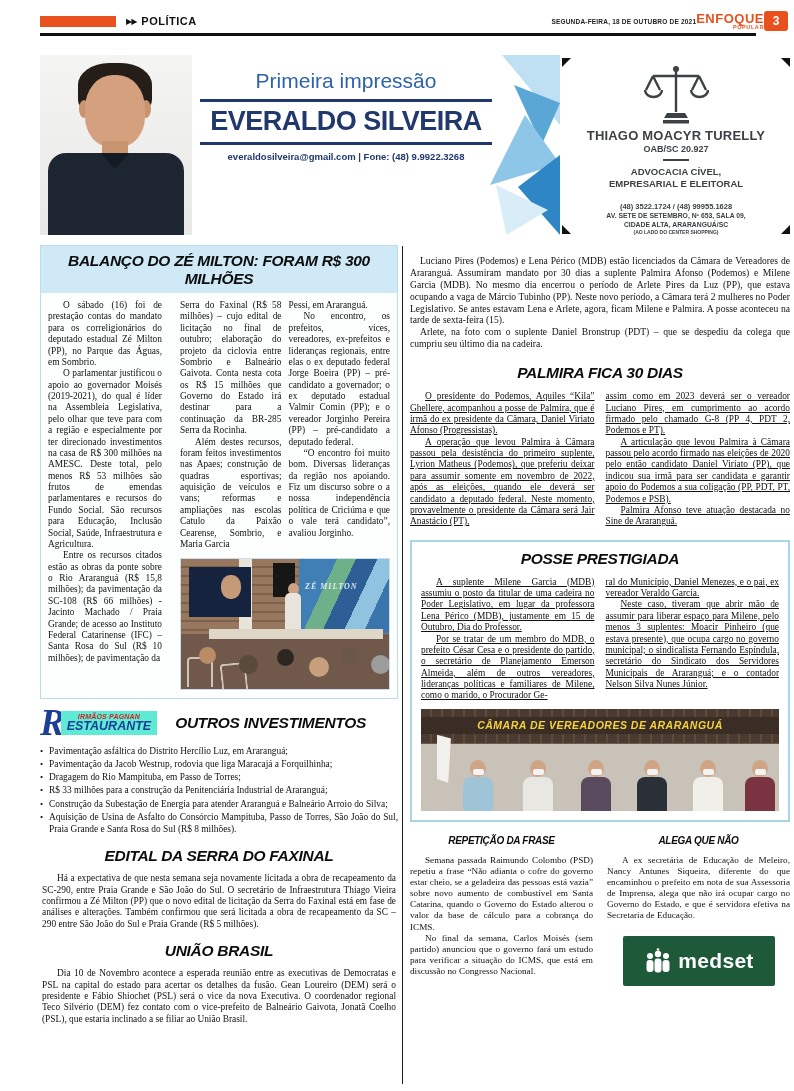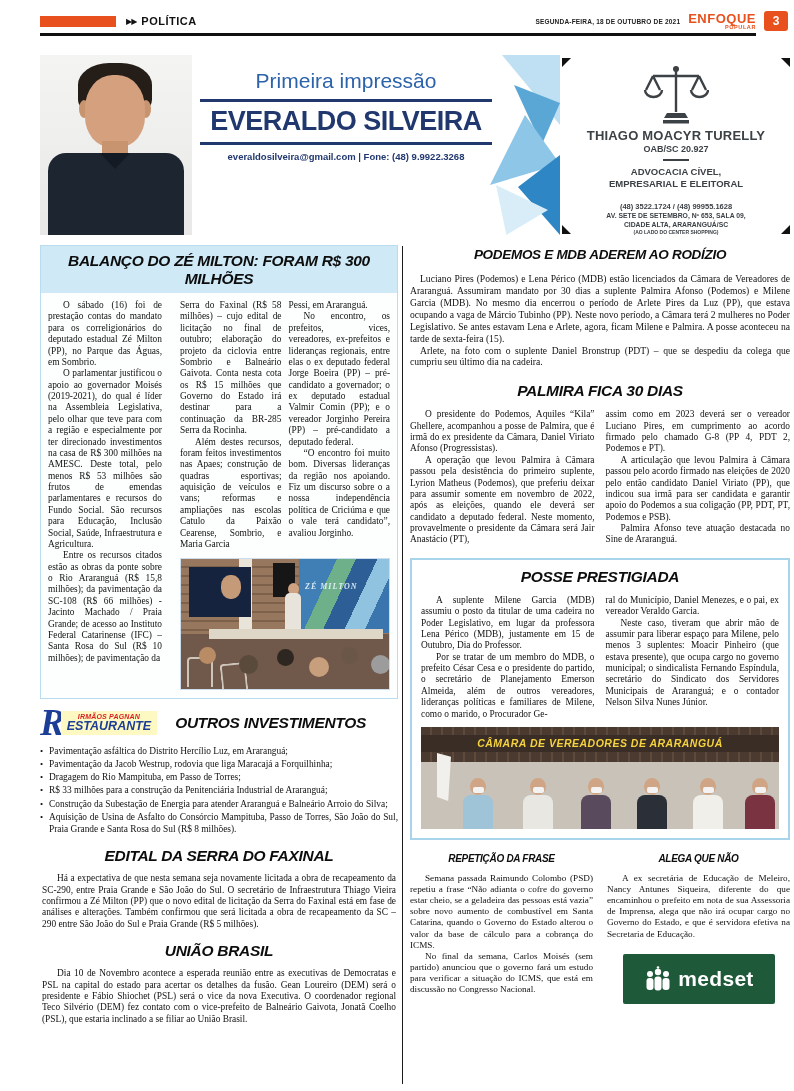--- a/index.html
+++ b/index.html
@@ -6,21 +6,21 @@
   html,body { width:794px; height:1091px; background:#ffffff; overflow:hidden;
     font-family:"Liberation Serif", serif; -webkit-font-smoothing:antialiased; }
   .page { position:relative; width:794px; height:1091px; background:#fff; }
 
   
   .top-strip { position:absolute; left:40px; top:11px; right:6px; height:20px;
     display:flex; align-items:center; font-family:"Liberation Sans",sans-serif; }
   .orange-bar { width:76px; height:11px; background:#e8511d; margin-right:10px; }
   .chevrons { color:#111; font-size:8px; letter-spacing:-1px; margin-right:5px; }
   .section-label { font-size:11px; font-weight:bold; color:#111; letter-spacing:.5px; }
-  .top-right { margin-left:auto; display:flex; align-items:center; gap:8px; }
+  .top-right { margin-left:auto; display:flex; align-items:center; gap:0; }
   .date-label { font-size:6.5px; font-weight:bold; color:#222; letter-spacing:.2px; }
   .brand { text-align:left; line-height:1; }
   .brand-name { color:#e8511d; font-size:13px; font-weight:bold; letter-spacing:.5px; }
   .brand-sub { color:#e8511d; font-size:5.5px; font-weight:bold; letter-spacing:.6px; text-align:right; }
   .page-num { width:24px; height:20px; background:#e8511d; border-radius:3px; color:#fff;
     font-size:12px; font-weight:bold; display:flex; align-items:center; justify-content:center; }
   .header-rule { position:absolute; left:40px; top:33px; width:716px; height:3px; background:#101010; }
 
   
   .masthead { position:absolute; left:40px; top:55px; width:520px; height:180px; background:#fff; overflow:hidden; }
@@ -103,41 +103,41 @@
   .ep-man { position:absolute; left:104px; top:34px; width:16px; height:40px; background:#e8e4dc; border-radius:5px 5px 0 0; }
   .ep-man-head { position:absolute; left:107px; top:24px; width:11px; height:12px; background:#cfa382; border-radius:50%; }
   .ep-table { position:absolute; left:28px; top:70px; right:6px; height:10px; background:#ded7c8; }
   .ep-head { position:absolute; border-radius:50%; }
   .ep-chair { position:absolute; width:26px; height:30px; border:2px solid #e6e1d8; border-bottom:none; border-radius:4px 4px 0 0; opacity:.8; }
 
   
   .outros-row { display:flex; align-items:center; margin-top:9px; gap:16px; }
   .pagnan { display:flex; align-items:center; }
   .pagnan-r { font-family:"Liberation Serif",serif; font-size:37px; font-weight:bold; color:#1c3e96; line-height:.8; font-style:italic; }
-  .pagnan-box { background:#fef9c3; padding:2px 6px 3px; margin-left:-4px; text-align:center; }
+  .pagnan-box { background:#5eead4; padding:2px 6px 3px; margin-left:-4px; text-align:center; }
   .pagnan-top { font-family:"Liberation Sans",sans-serif; font-size:7px; font-style:italic; font-weight:bold; color:#d81f1f; letter-spacing:.2px; }
   .pagnan-bottom { font-family:"Liberation Sans",sans-serif; font-size:12.5px; font-style:italic; font-weight:bold; color:#1c3e96; line-height:1; }
   .outros-head { font-size:15.5px; flex:1; text-align:center; padding-right:30px; }
   .bullets { margin-top:8px; font-size:9.4px; line-height:1.25; color:#111; text-align:justify; list-style:none; }
   .bullets li { padding-left:9px; position:relative; margin-bottom:1.5px; }
   .bullets li::before { content:"•"; position:absolute; left:0; top:0; font-size:9px; }
 
   .sub-article { margin-top:12px; }
   .sub-article .headline { font-size:15.5px; margin-bottom:8px; }
   .sub-article .body-text { padding:0 2px; }
 
   
   .podemos-head { font-size:13.5px; line-height:1.2; margin-top:2px; }
   .podemos-text { margin-top:10px; font-size:9.6px; line-height:1.24; }
   .podemos-text p { text-indent:10px; }
 
   .palmira { margin-top:14px; }
   .palmira .headline { font-size:15.5px; }
   .twocol { display:flex; gap:11px; margin-top:9px; }
-  .twocol > div { width:50%; }
+  .twocol > div { width:50%;text-decoration:underline; }
 
   .posse-box { margin-top:12px; border:2px solid #a9d4ea; padding:8px 9px 9px; }
   .posse-box .headline { font-size:15.5px; }
   
   .cam-photo { position:relative; height:102px; margin-top:7px; overflow:hidden;
     background:linear-gradient(#6e5a4a 0 34%, #c9c2b8 34% 100%); }
   .cam-bricks { position:absolute; inset:0 0 66% 0; background:repeating-linear-gradient(90deg,#4a3a30 0 9px,#5d4a3d 9px 11px); }
   .cam-band { position:absolute; left:0; right:0; top:8px; height:17px; background:#3a2d25;
     display:flex; align-items:center; justify-content:center; }
   .cam-band span { color:#f5d33f; font-family:"Liberation Sans",sans-serif; font-style:italic; font-weight:bold;
@@ -314,21 +314,20 @@
       <div class="body-text">
         <p>Dia 10 de Novembro acontece a esperada reunião entre as executivas de Democratas e PSL na capital do estado para acertar os detalhes da fusão. Gean Loureiro (DEM) será o presidente e Fábio Shiochet (PSL) será o vice da nova Executiva. O coordenador regional Teco Silvério (DEM) fez contato com o vice-prefeito de Balneário Gaivota, Jonatã Coelho (PSL), que estaria inclinado a se filiar ao União Brasil.</p>
       </div>
     </div>
   </div>
 
   <div class="col-right">
 
     <div>
       <div class="headline podemos-head">
-        <div>PODEMOS E MDB ADEREM AO RODÍZIO</div>
       </div>
       <div class="body-text podemos-text">
         <p>Luciano Pires (Podemos) e Lena Périco (MDB) estão licenciados da Câmara de Vereadores de Araranguá. Assumiram mandato por 30 dias a suplente Palmira Afonso (Podemos) e Milene Garcia (MDB). No mesmo dia encerrou o período de Arlete Pires da Luz (PP), que estava ocupando a vaga de Márcio Tubinho (PP). Neste novo período, a Câmara terá 2 mulheres no Poder Legislativo. Se antes estavam Lena e Arlete, agora, ficam Milene e Palmira. A posse aconteceu na tarde de sexta-feira (15).</p>
         <p>Arlete, na foto com o suplente Daniel Bronstrup (PDT) – que se despediu da colega que cumpriu seu último dia na cadeira.</p>
       </div>
     </div>
 
     <div class="palmira">
       <div class="headline">PALMIRA FICA 30 DIAS</div>
       <div class="twocol body-text">

